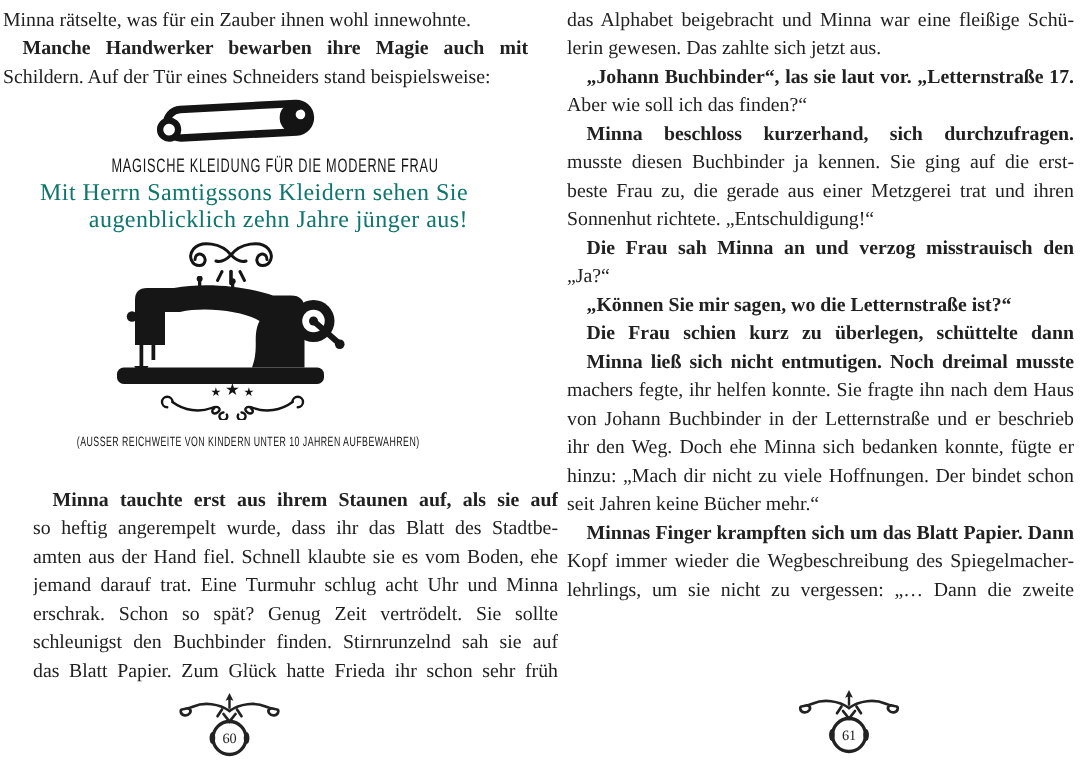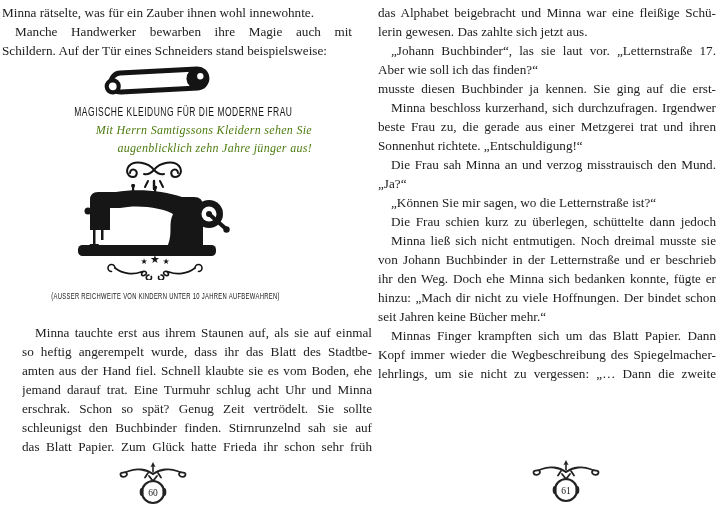--- a/index.html
+++ b/index.html
@@ -2,28 +2,28 @@
 <html><head>
 <meta charset="utf-8">
 <style>
   html,body{margin:0;padding:0;background:#e8e8e8;}
   .spread{position:relative;width:720px;height:510px;background:#ffffff;overflow:hidden;
           font-family:"Liberation Serif",serif;color:#212121;}
   .col{position:absolute;}
   .tline{height:19px;line-height:19px;font-size:13.2px;overflow:hidden;
          text-align:justify;text-align-last:left;white-space:normal;}
   .tline.just{text-align-last:justify;}
-  .tline.ind{text-indent:13px;}
+  .tline.ind{text-indent:13px;font-weight:bold;}
   .adwrap{position:absolute;left:0;top:0;width:312px;text-align:right;}
   .adcaps{display:inline-block;font-family:"Liberation Sans",sans-serif;color:#161616;
           transform:scale(0.85,1.3);transform-origin:center;letter-spacing:0.6px;white-space:nowrap;}
   .adcaps.headline{font-size:10px;}
   .adcaps.disclaimer{font-size:7.5px;transform:scale(0.78,1.2);letter-spacing:0.4px;}
-  .adscript{font-family:"Liberation Serif",serif;font-style:italic;font-size:12px;
-            color:#4d7c0f;letter-spacing:0.3px;white-space:nowrap;}
+  .adscript{font-family:"Liberation Serif",serif;font-size:16px;
+            color:#0f766e;letter-spacing:0.3px;white-space:nowrap;}
   svg{display:block;}
 </style>
 </head>
 <body>
 
 <div class="spread">
 
   <div class="col" style="left:2px;top:3px;width:350px;">
 
   <div class="tline">Minna rätselte, was für ein Zauber ihnen wohl innewohnte.</div>
@@ -129,29 +129,30 @@
     </g>
     <text x="35" y="35.5" text-anchor="middle" font-size="9.5" font-family="Liberation Serif, serif" fill="#222222">60</text>
   </svg>
 
   <div class="col" style="left:378px;top:3px;width:338px;">
 
   <div class="tline just">das Alphabet beigebracht und Minna war eine fleißige Schü-</div>
       <div class="tline">lerin gewesen. Das zahlte sich jetzt aus.</div>
       <div class="tline ind just">„Johann Buchbinder“, las sie laut vor. „Letternstraße 17.</div>
       <div class="tline">Aber wie soll ich das finden?“</div>
+      <div class="tline ind just">Minna beschloss kurzerhand, sich durchzufragen. Irgendwer</div>
       <div class="tline just">musste diesen Buchbinder ja kennen. Sie ging auf die erst-</div>
-      <div class="tline ind just">Minna beschloss kurzerhand, sich durchzufragen. Irgendwer</div>
       <div class="tline just">beste Frau zu, die gerade aus einer Metzgerei trat und ihren</div>
       <div class="tline">Sonnenhut richtete. „Entschuldigung!“</div>
       <div class="tline ind just">Die Frau sah Minna an und verzog misstrauisch den Mund.</div>
       <div class="tline">„Ja?“</div>
       <div class="tline ind">„Können Sie mir sagen, wo die Letternstraße ist?“</div>
       <div class="tline ind just">Die Frau schien kurz zu überlegen, schüttelte dann jedoch</div>
       <div class="tline ind just">Minna ließ sich nicht entmutigen. Noch dreimal musste sie</div>
+      <div class="tline just">machers fegte, ihr helfen konnte. Sie fragte ihn nach dem Haus</div>
       <div class="tline just">von Johann Buchbinder in der Letternstraße und er beschrieb</div>
       <div class="tline just">ihr den Weg. Doch ehe Minna sich bedanken konnte, fügte er</div>
       <div class="tline just">hinzu: „Mach dir nicht zu viele Hoffnungen. Der bindet schon</div>
       <div class="tline">seit Jahren keine Bücher mehr.“</div>
       <div class="tline ind just">Minnas Finger krampften sich um das Blatt Papier. Dann</div>
       <div class="tline just">Kopf immer wieder die Wegbeschreibung des Spiegelmacher-</div>
       <div class="tline just">lehrlings, um sie nicht zu vergessen: „… Dann die zweite Straße</div>
     </div>
 
   <svg style="position:absolute;left:531px;top:458px;" width="70" height="48" viewBox="0 0 70 48">

